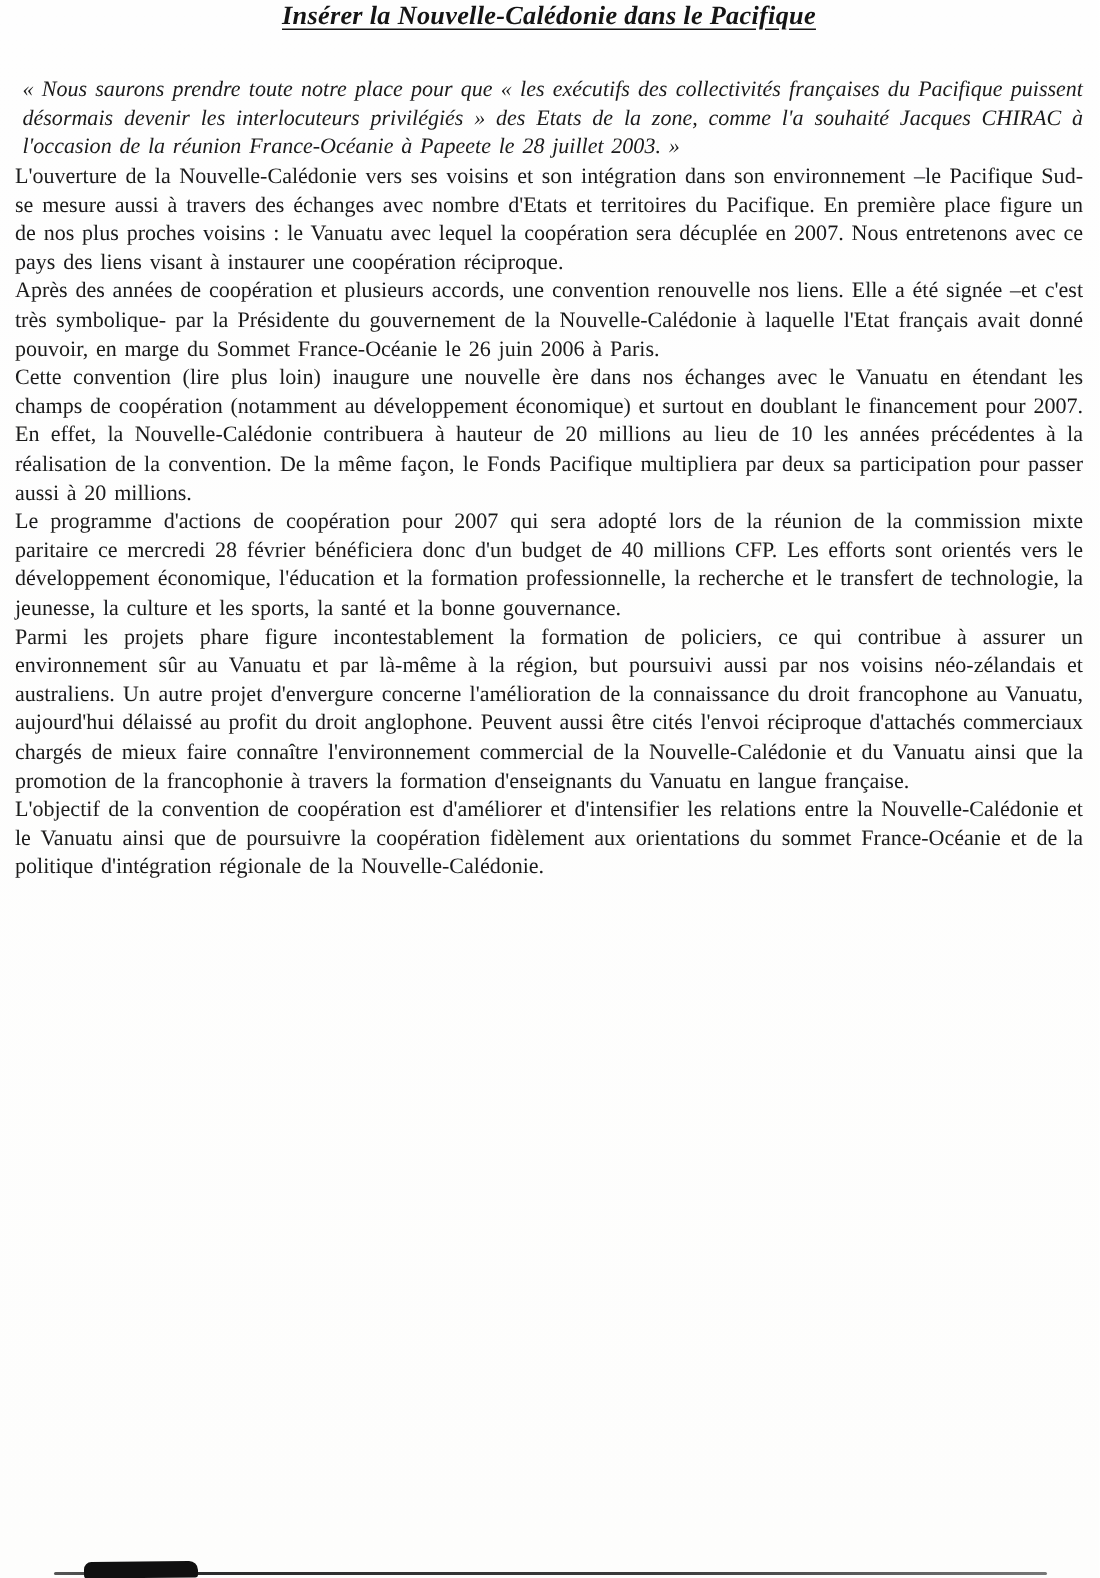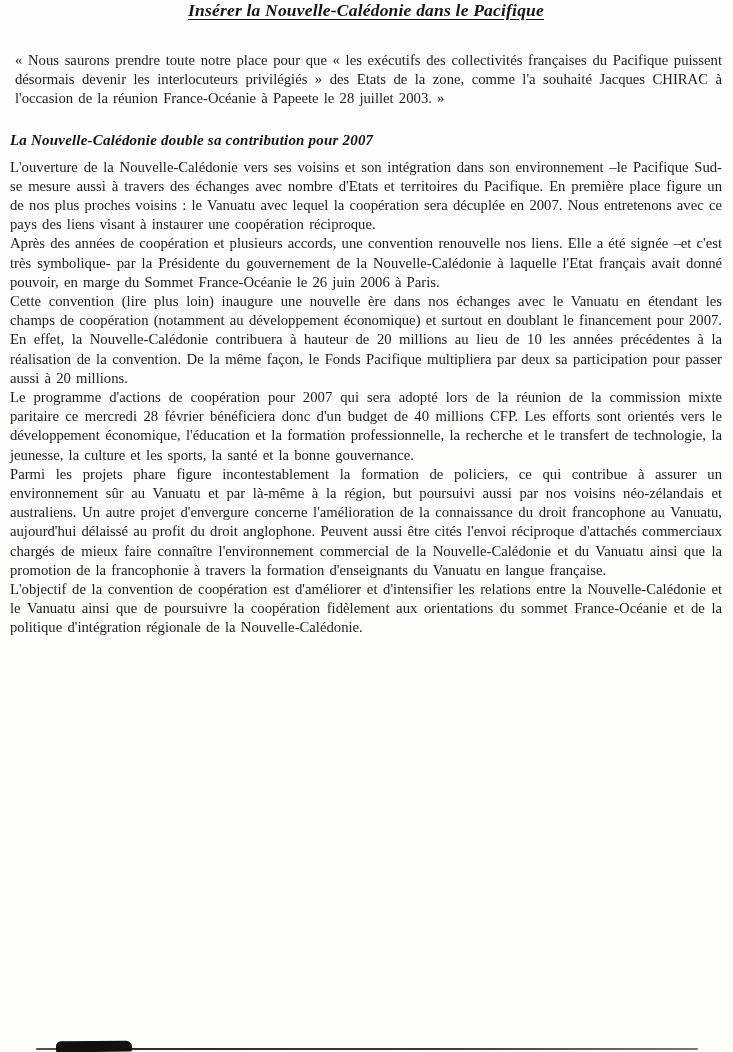--- a/index.html
+++ b/index.html
@@ -35,20 +35,21 @@
     color: #151515;
   }
   p {
     margin: 0;
     text-align: justify;
     font-size: 14.7px;
     line-height: 19.2px;
     word-spacing: 1.5px;
   }
   .quote {
+    font-style: italic;
     padding-left: 5px;
   }
   .section-heading {
     margin: 23px 0 9px 0;
     font-size: 15px;
     font-weight: bold;
     font-style: italic;
     letter-spacing: 0.2px;
     color: #151515;
   }
@@ -78,21 +79,20 @@
 </head>
 <body>
 
 <div class="page">
 
   <h1 class="title">Insérer la Nouvelle-Calédonie dans le Pacifique</h1>
 
   <p class="quote">« Nous saurons prendre toute notre place pour que « les exécutifs des collectivités françaises du Pacifique puissent désormais devenir les interlocuteurs privilégiés » des Etats de la zone, comme l'a souhaité Jacques CHIRAC à l'occasion de la réunion France-Océanie à Papeete le 28 juillet 2003. »</p>
 
 
-  <h2 class="section-heading">La Nouvelle-Calédonie double sa contribution pour 2007</h2>
 
   <p>L'ouverture de la Nouvelle-Calédonie vers ses voisins et son intégration dans son environnement –le Pacifique Sud- se mesure aussi à travers des échanges avec nombre d'Etats et territoires du Pacifique. En première place figure un de nos plus proches voisins : le Vanuatu avec lequel la coopération sera décuplée en 2007. Nous entretenons avec ce pays des liens visant à instaurer une coopération réciproque.</p>
 
   <p>Après des années de coopération et plusieurs accords, une convention renouvelle nos liens. Elle a été signée –et c'est très symbolique- par la Présidente du gouvernement de la Nouvelle-Calédonie à laquelle l'Etat français avait donné pouvoir, en marge du Sommet France-Océanie le 26 juin 2006 à Paris.</p>
 
   <p>Cette convention (lire plus loin) inaugure une nouvelle ère dans nos échanges avec le Vanuatu en étendant les champs de coopération (notamment au développement économique) et surtout en doublant le financement pour 2007. En effet, la Nouvelle-Calédonie contribuera à hauteur de 20 millions au lieu de 10 les années précédentes à la réalisation de la convention. De la même façon, le Fonds Pacifique multipliera par deux sa participation pour passer aussi à 20 millions.</p>
 
 
   <p>Le programme d'actions de coopération pour 2007 qui sera adopté lors de la réunion de la commission mixte paritaire ce mercredi 28 février bénéficiera donc d'un budget de 40 millions CFP. Les efforts sont orientés vers le développement économique, l'éducation et la formation professionnelle, la recherche et le transfert de technologie, la jeunesse, la culture et les sports, la santé et la bonne gouvernance.</p>
 

